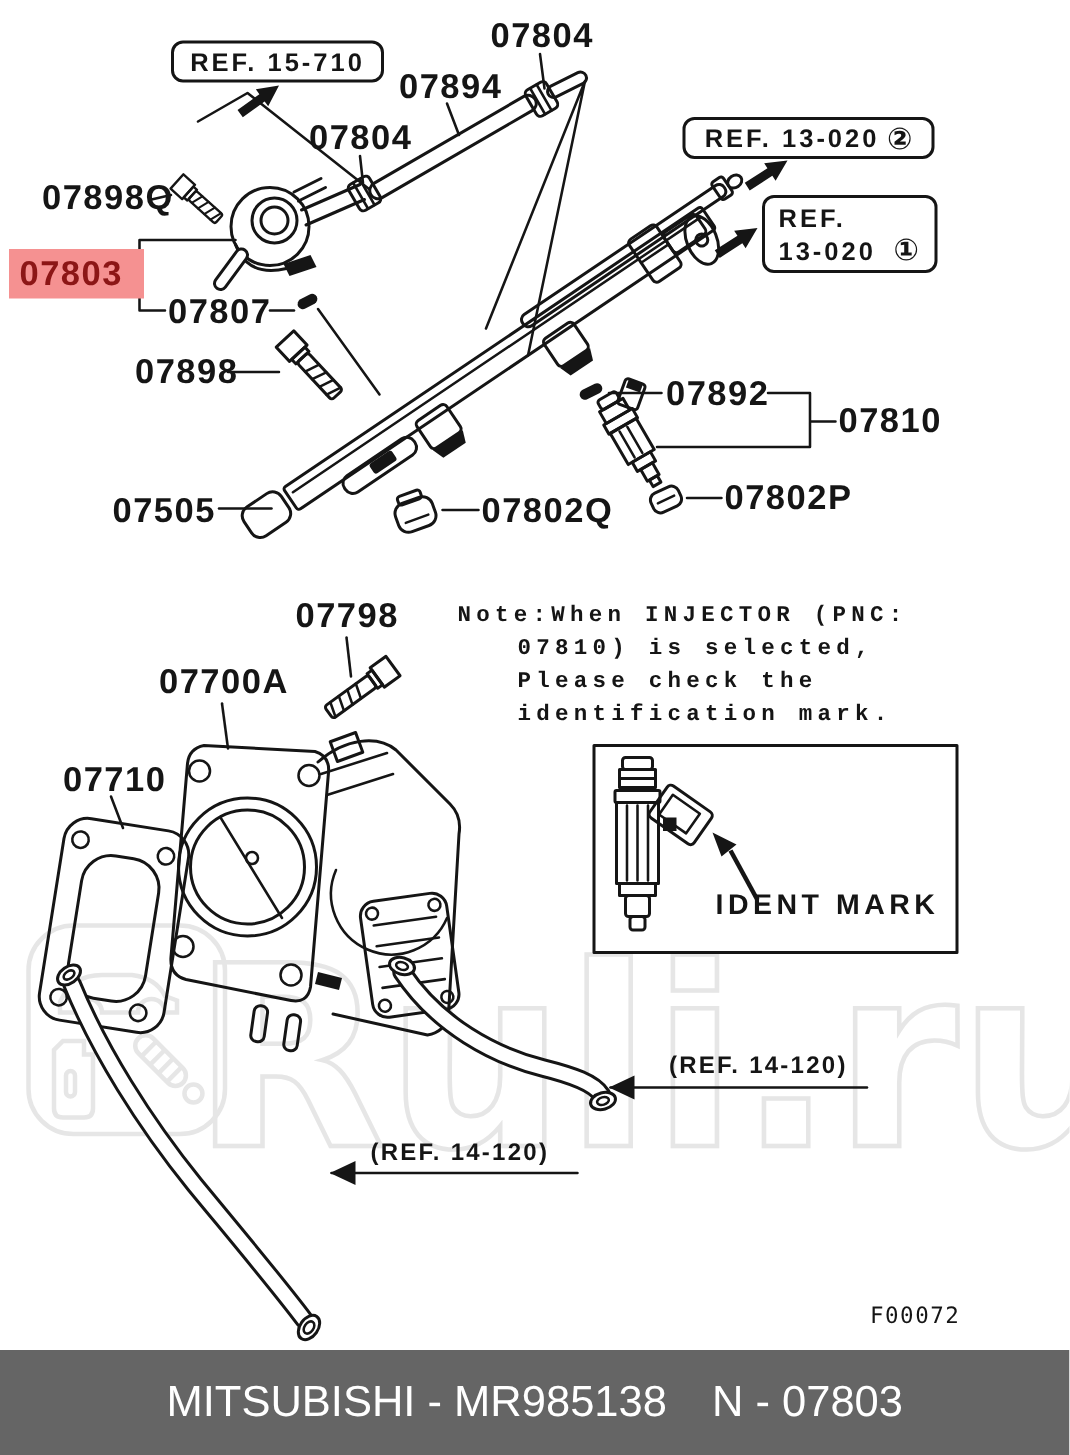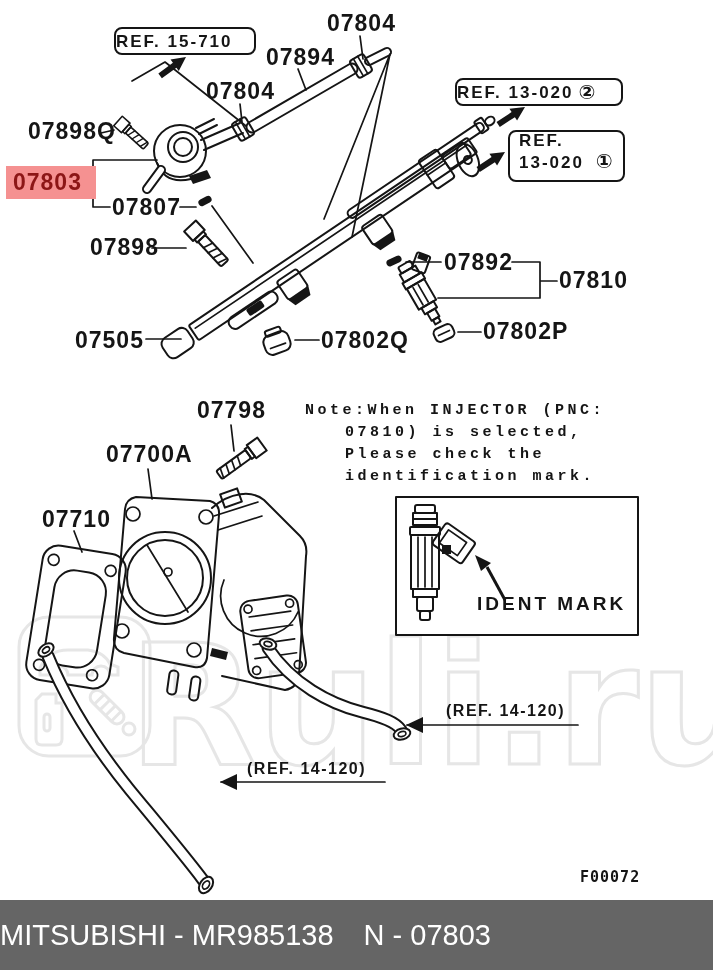--- a/index.html
+++ b/index.html
@@ -18,35 +18,35 @@
   .pipe-out{stroke:var(--line);stroke-width:10;fill:none;stroke-linecap:round}
   .pipe-in{stroke:var(--paper);stroke-width:6;fill:none;stroke-linecap:round}
   .ring{stroke:var(--line);stroke-width:2;fill:var(--paper)}
   .wm{stroke:var(--watermark);fill:none;stroke-width:3}
   .lbl{position:absolute;font:700 23px/1.1 "Liberation Sans",sans-serif;letter-spacing:1px;
        color:var(--line);white-space:nowrap}
   .highlight{position:absolute;left:6px;top:166px;background:var(--highlight_bg);
        color:var(--highlight_text);font:700 23px/1.1 "Liberation Sans",sans-serif;
        letter-spacing:1px;padding:4px 14px 4px 7px}
   .refbox{position:absolute;border:2.5px solid var(--line);border-radius:8px;background:var(--paper);
-       display:flex;align-items:center;justify-content:flex-start;font:700 17px/1 "Liberation Sans",sans-serif;
+       display:flex;align-items:center;justify-content:center;font:700 17px/1 "Liberation Sans",sans-serif;
        letter-spacing:2px;color:var(--line);white-space:nowrap}
   .refbox .circled{font-family:"DejaVu Sans",sans-serif;font-size:20px;letter-spacing:0;margin-left:5px}
   .ref-inline{position:absolute;font:700 16px/1 "Liberation Sans",sans-serif;letter-spacing:1.5px;
        color:var(--line);white-space:nowrap}
   .note{position:absolute;left:305px;top:400px;color:var(--line);
        font-family:Liberation Mono, monospace;font-weight:700;font-size:15px;
        letter-spacing:3.5px;line-height:22px;white-space:nowrap}
   .note .indent{margin-left:40px}
   .ident{position:absolute;left:477px;top:594px;color:var(--line);
        font:700 19px/1 "Liberation Sans",sans-serif;letter-spacing:3px;white-space:nowrap}
   .figcode{position:absolute;left:580px;top:868px;color:var(--line);
-       font-family:"DejaVu Sans Mono",monospace;font-weight:700;font-size:15px;letter-spacing:1px}
+       font-family:"DejaVu Sans Mono",monospace;font-weight:400;font-size:15px;letter-spacing:1px}
   .footer{position:absolute;left:0;top:900px;width:713px;height:70px;background:var(--footer_bg);
-       color:var(--footer_text);display:flex;align-items:center;justify-content:flex-start;gap:30px;
+       color:var(--footer_text);display:flex;align-items:center;justify-content:center;gap:30px;
        font:400 29px/1 "Liberation Sans",sans-serif}
 </style>
 </head>
 <body>
 
 <div class="page">
 
   <svg class="art-layer" width="713" height="970" viewBox="0 0 713 970">
 
     <g>

